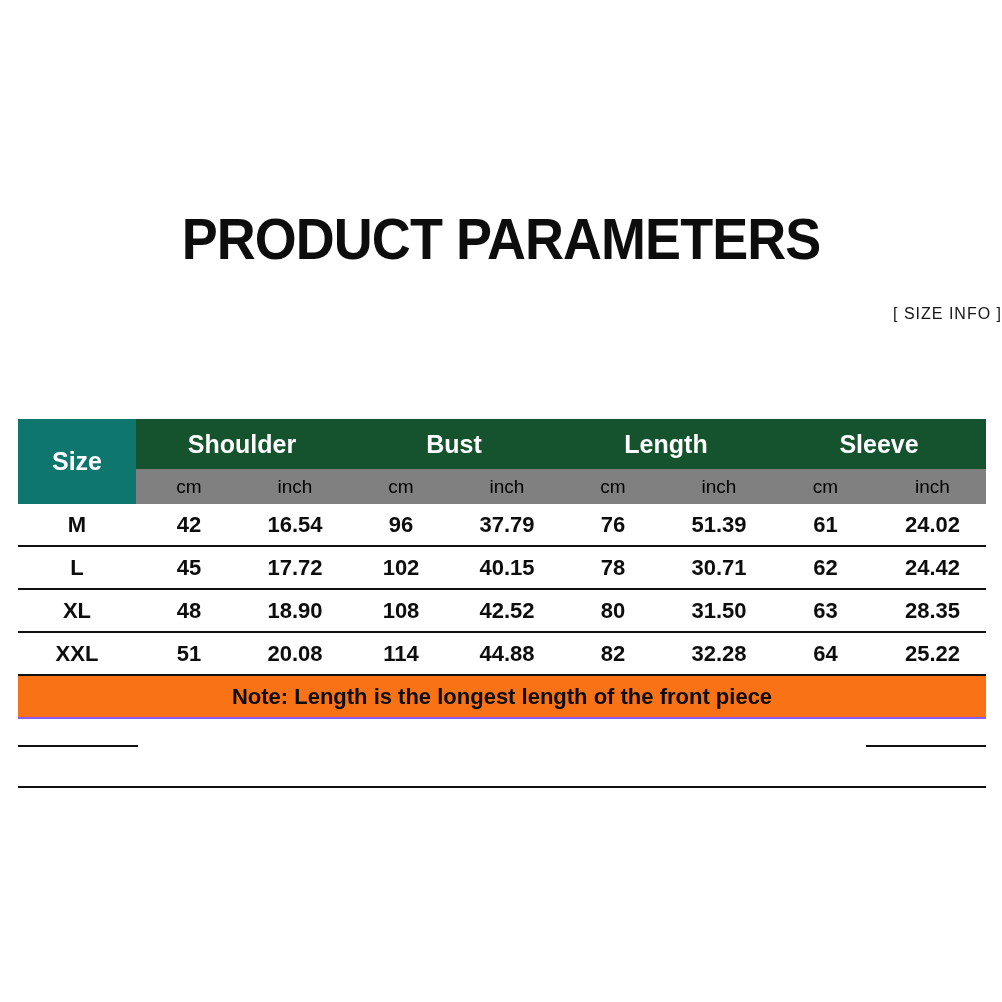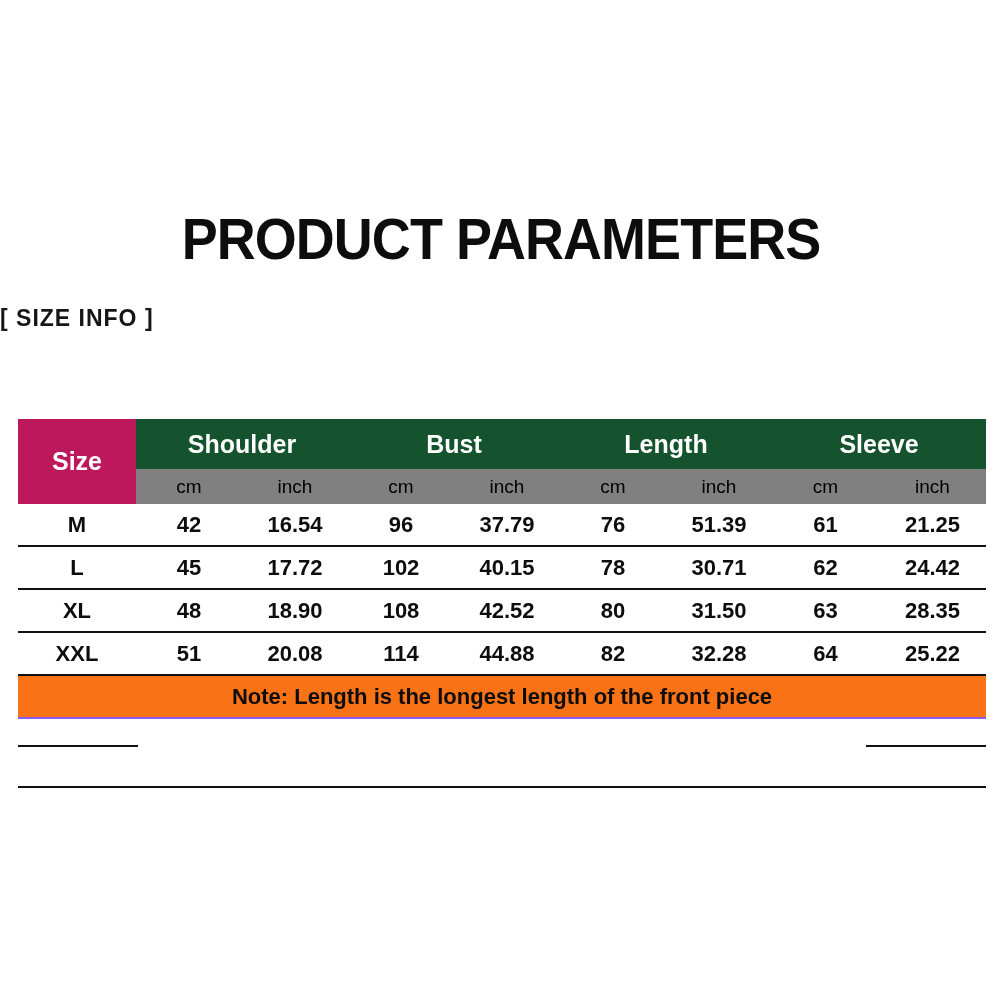--- a/index.html
+++ b/index.html
@@ -32,23 +32,23 @@
     color: #0d0d0d;
     font-family: "Liberation Sans", sans-serif;
     transform: scaleX(0.93);
     transform-origin: center top;
   }
   .subtitle {
     position: absolute;
     top: 305px;
     left: 0;
     width: 1002px;
-    text-align: left;
-    font-size: 23px;
-    font-weight: bold;
+    text-align: right;
+    font-size: 16px;
+    font-weight: normal;
     letter-spacing: 1px;
     color: #161616;
   }
   .table-wrap {
     position: absolute;
     top: 419px;
     left: 18px;
     width: 968px;
   }
   table.size-table {
@@ -63,21 +63,21 @@
   .hdr-row1 td {
     background: #14532d;
     color: #ffffff;
     height: 50px;
     font-size: 25px;
     font-weight: bold;
     text-align: center;
     vertical-align: middle;
   }
   .hdr-row1 td.size-cell {
-    background: #be185d;
+    background: #0f766e;
   }
   .hdr-row2 td {
     background: #808080;
     color: #000000;
     height: 35px;
     font-size: 19px;
     font-weight: normal;
     text-align: center;
     vertical-align: middle;
   }
@@ -168,21 +168,21 @@
 
         <tr class="body-row">
           <td class="size-cell">M</td>
           <td>42</td>
           <td>16.54</td>
           <td>96</td>
           <td>37.79</td>
           <td>76</td>
           <td>51.39</td>
           <td>61</td>
-          <td>21.25</td>
+          <td>24.02</td>
         </tr>
 
         <tr class="body-row">
           <td class="size-cell">L</td>
           <td>45</td>
           <td>17.72</td>
           <td>102</td>
           <td>40.15</td>
           <td>78</td>
           <td>30.71</td>

